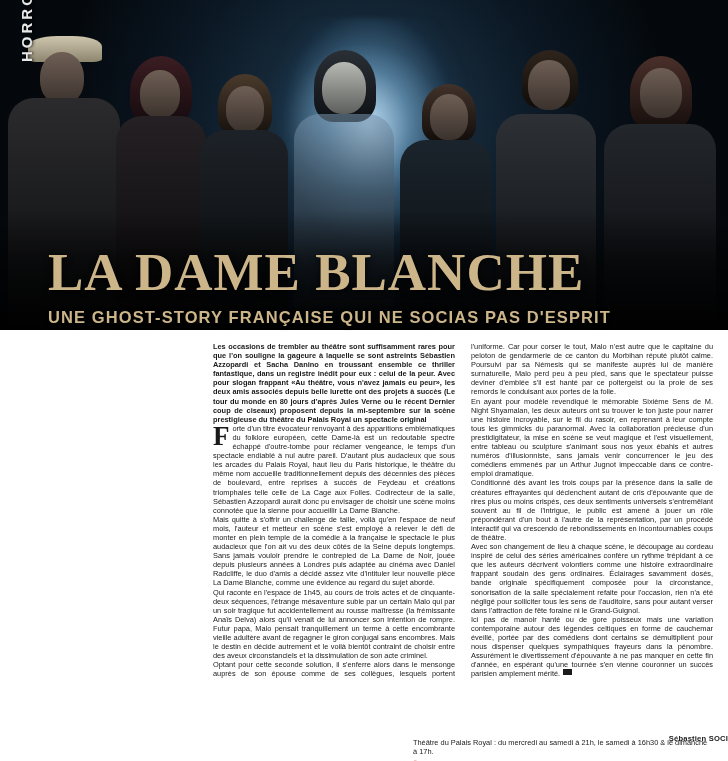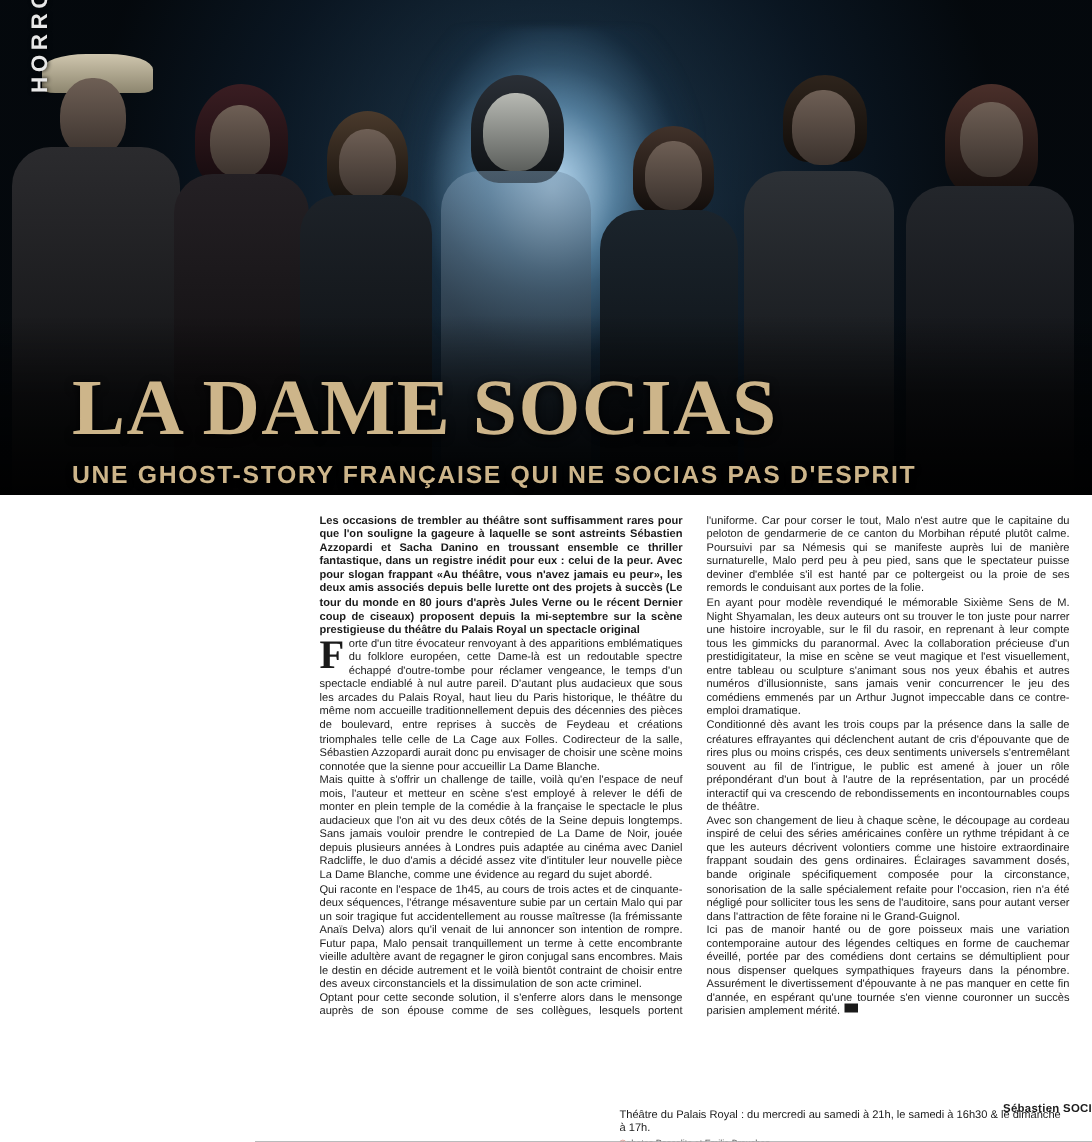--- a/index.html
+++ b/index.html
@@ -165,21 +165,21 @@
       <div class="head" style="left:44px;top:38px;width:42px;height:50px;"></div>
       <div class="body" style="left:8px;width:112px;height:206px;background:linear-gradient(to bottom,#23262b,#08090c);"></div>
     </div>
 
     <div class="vtag-host">
       <div class="vtag">HORRORSHOW</div>
     </div>
   </div>
 
   <div class="titlewrap">
-    <h1 class="maintitle">LA DAME SOCIAS</h1>
+    <h1 class="maintitle">LA DAME BLANCHE</h1>
     <div class="subtitle">UNE GHOST-STORY FRANÇAISE QUI NE SOCIAS PAS D'ESPRIT</div>
   </div>
 
   <div class="textarea">
     <div class="cols">
       <p class="lead">Les occasions de trembler au théâtre sont suffisamment rares pour que l'on souligne la gageure à laquelle se sont astreints Sébastien Azzopardi et Sacha Danino en troussant ensemble ce thriller fantastique, dans un registre inédit pour eux : celui de la peur. Avec pour slogan frappant «Au théâtre, vous n'avez jamais eu peur», les deux amis associés depuis belle lurette ont des projets à succès (Le tour du monde en 80 jours d'après Jules Verne ou le récent Dernier coup de ciseaux) proposent depuis la mi-septembre sur la scène prestigieuse du théâtre du Palais Royal un spectacle original</p>
       <p><span class="dropcapP">F</span><span>orte d'un titre évocateur renvoyant à des apparitions emblématiques du folklore européen, cette Dame-là est un redoutable spectre échappé d'outre-tombe pour réclamer vengeance, le temps d'un spectacle endiablé à nul autre pareil. D'autant plus audacieux que sous les arcades du Palais Royal, haut lieu du Paris historique, le théâtre du même nom accueille traditionnellement depuis des décennies des pièces de boulevard, entre reprises à succès de Feydeau et créations triomphales telle celle de La Cage aux Folles. Codirecteur de la salle, Sébastien Azzopardi aurait donc pu envisager de choisir une scène moins connotée que la sienne pour accueillir La Dame Blanche.</span></p>
       <p>Mais quitte à s'offrir un challenge de taille, voilà qu'en l'espace de neuf mois, l'auteur et metteur en scène s'est employé à relever le défi de monter en plein temple de la comédie à la française le spectacle le plus audacieux que l'on ait vu des deux côtés de la Seine depuis longtemps. Sans jamais vouloir prendre le contrepied de La Dame de Noir, jouée depuis plusieurs années à Londres puis adaptée au cinéma avec Daniel Radcliffe, le duo d'amis a décidé assez vite d'intituler leur nouvelle pièce La Dame Blanche, comme une évidence au regard du sujet abordé.</p>
       <p>Qui raconte en l'espace de 1h45, au cours de trois actes et de cinquante-deux séquences, l'étrange mésaventure subie par un certain Malo qui par un soir tragique fut accidentellement au rousse maîtresse (la frémissante Anaïs Delva) alors qu'il venait de lui annoncer son intention de rompre. Futur papa, Malo pensait tranquillement un terme à cette encombrante vieille adultère avant de regagner le giron conjugal sans encombres. Mais le destin en décide autrement et le voilà bientôt contraint de choisir entre des aveux circonstanciels et la dissimulation de son acte criminel.</p>
       <p>Optant pour cette seconde solution, il s'enferre alors dans le mensonge auprès de son épouse comme de ses collègues, lesquels portent l'uniforme. Car pour corser le tout, Malo n'est autre que le capitaine du peloton de gendarmerie de ce canton du Morbihan réputé plutôt calme. Poursuivi par sa Némesis qui se manifeste auprès lui de manière surnaturelle, Malo perd peu à peu pied, sans que le spectateur puisse deviner d'emblée s'il est hanté par ce poltergeist ou la proie de ses remords le conduisant aux portes de la folie.</p>

